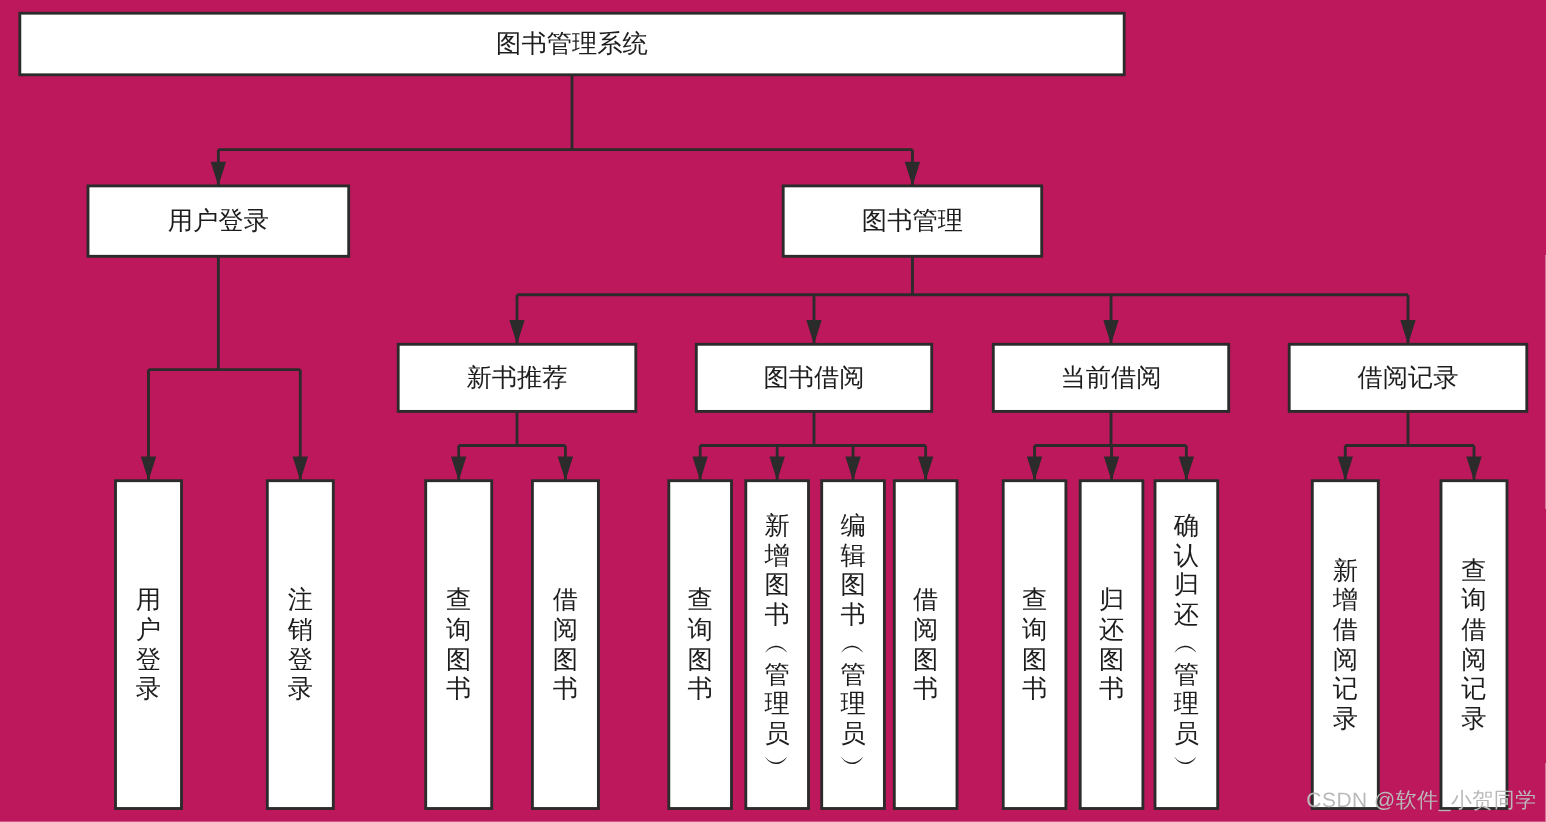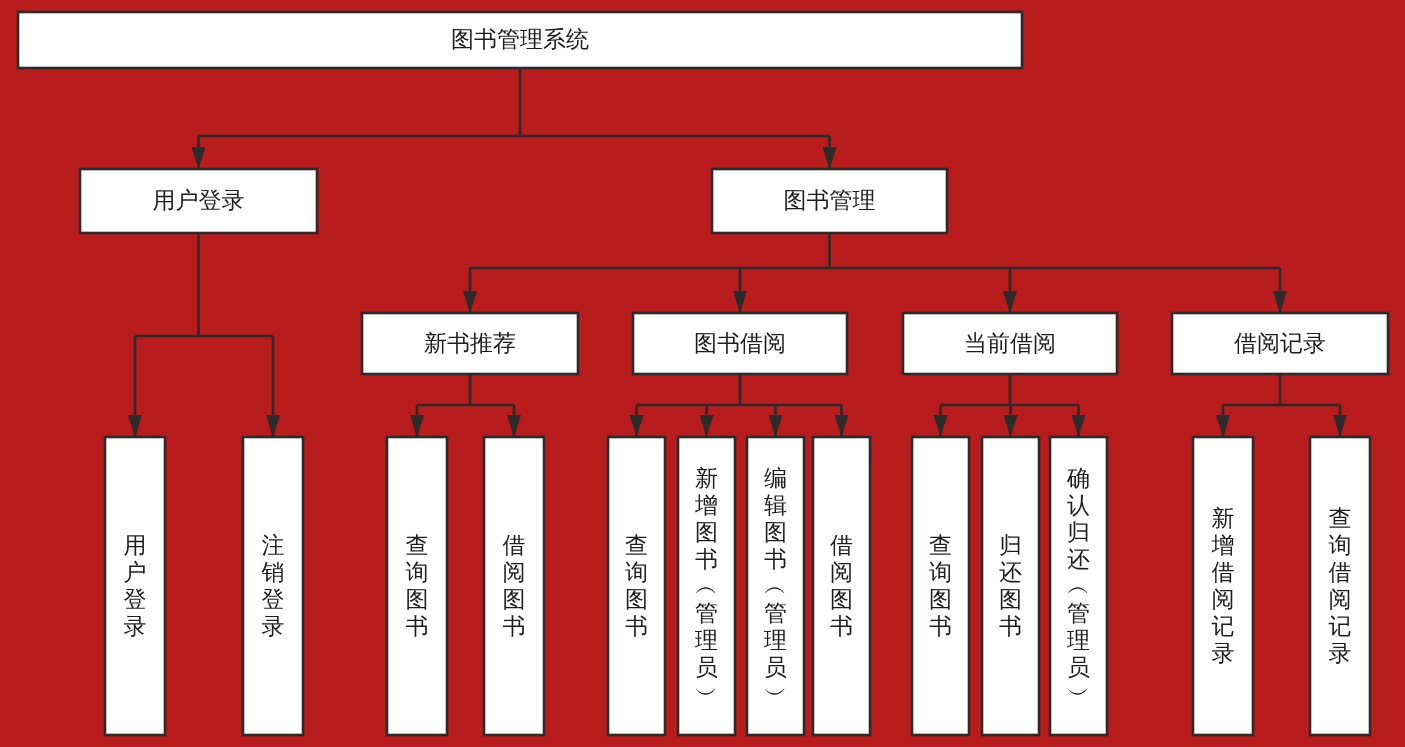--- a/index.html
+++ b/index.html
@@ -10,21 +10,21 @@
   body {
     width: 1405px;
     height: 747px;
     font-family: "Liberation Sans", "DejaVu Sans", sans-serif;
     overflow: hidden;
   }
   #diagram-root {
     position: relative;
     width: 1405px;
     height: 747px;
-    background: #b91c1c;
+    background: #be185d;
   }
   svg.canvas {
     position: absolute;
     left: 0;
     top: 0;
     width: 1405px;
     height: 747px;
   }
   .node-box {
     fill: #ffffff;
@@ -201,13 +201,14 @@
         <g>
           <rect x="1193" y="437" width="60" height="298" class="node-box"></rect>
           <text x="1223" class="node-label-v" y="526"><tspan x="1223" dy="0">新</tspan><tspan x="1223" dy="27">增</tspan><tspan x="1223" dy="27">借</tspan><tspan x="1223" dy="27">阅</tspan><tspan x="1223" dy="27">记</tspan><tspan x="1223" dy="27">录</tspan></text>
         </g>
         <g>
           <rect x="1310" y="437" width="60" height="298" class="node-box"></rect>
           <text x="1340" class="node-label-v" y="526"><tspan x="1340" dy="0">查</tspan><tspan x="1340" dy="27">询</tspan><tspan x="1340" dy="27">借</tspan><tspan x="1340" dy="27">阅</tspan><tspan x="1340" dy="27">记</tspan><tspan x="1340" dy="27">录</tspan></text>
         </g>
       </g>
   </svg>
+  <div class="watermark">CSDN @软件_小贺同学</div>
 </div>
 
 </body></html>

